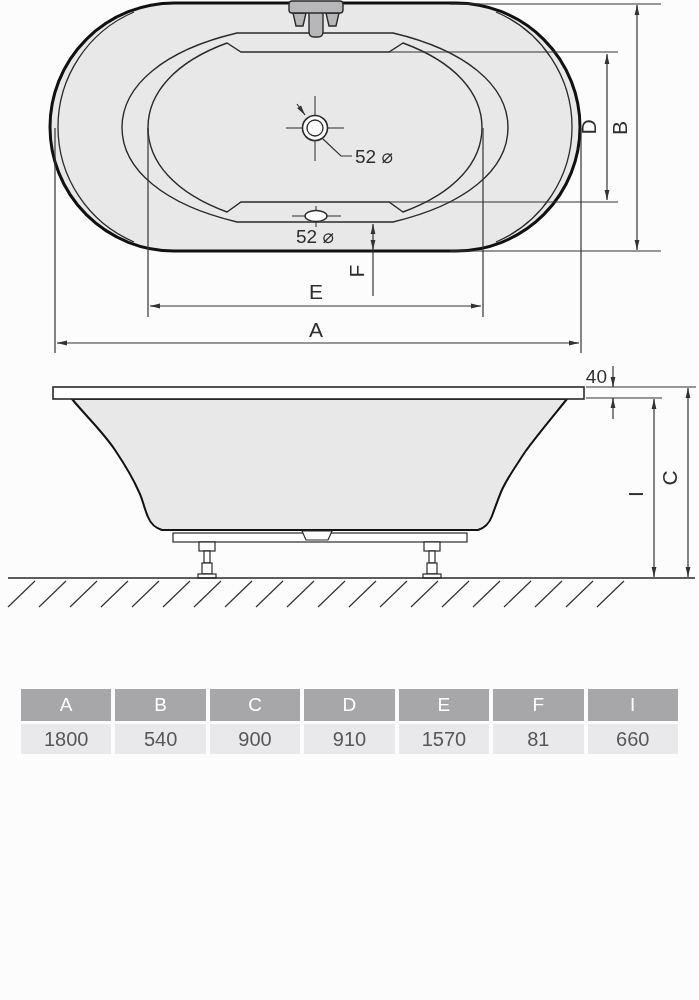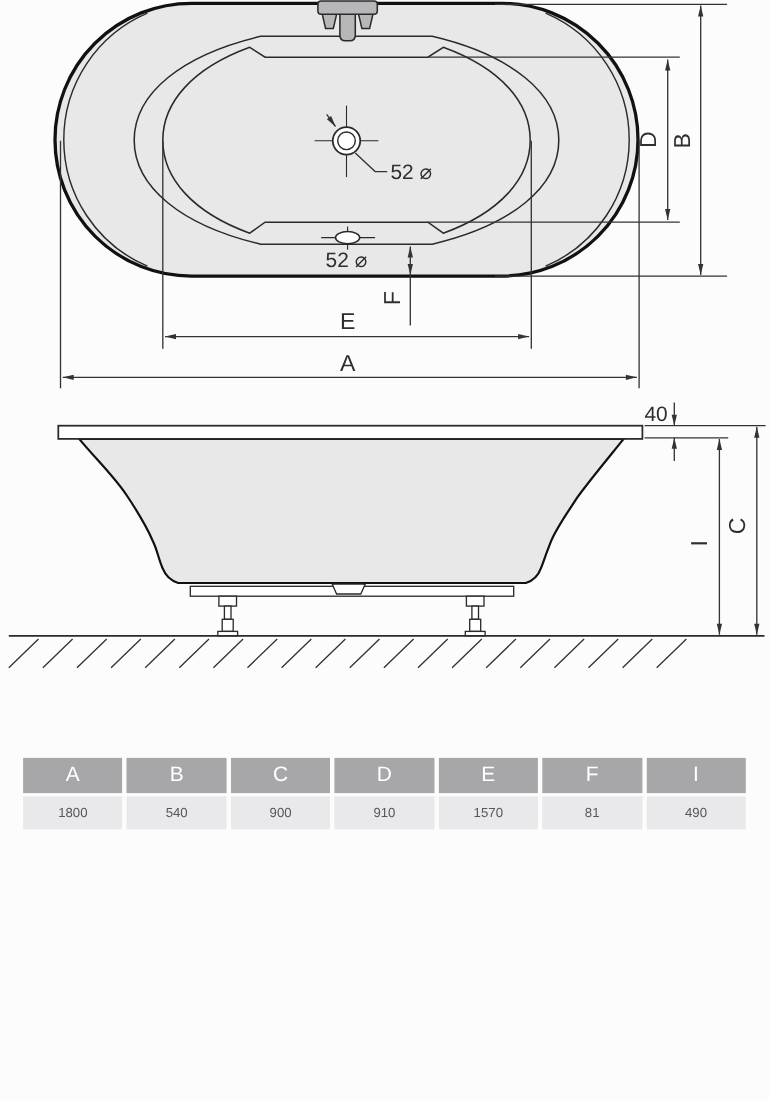--- a/index.html
+++ b/index.html
@@ -25,21 +25,21 @@
     flex:1;text-align:center;
   }
   .t-head .t-cell{
     background:var(--table_header_bg,#a7a7aa);
     color:var(--table_header_text,#ffffff);
     height:32px;line-height:32px;font-size:19px;
   }
   .t-vals .t-cell{
     background:var(--table_value_bg,#e9e9eb);
     color:var(--table_value_text,#57575a);
-    height:30px;line-height:30px;font-size:12px;
+    height:30px;line-height:30px;font-size:20px;
   }
 </style>
 </head>
 <body>
 
 <svg width="699" height="685" viewBox="0 0 699 685">
   <defs>
     <marker id="arr" viewBox="0 0 11 8" refX="11" refY="4" markerWidth="11" markerHeight="8" orient="auto-start-reverse" markerUnits="userSpaceOnUse">
       <path d="M11,4 L1,1.6 L1,6.4 Z" fill="#333"></path>
     </marker>
@@ -168,15 +168,15 @@
     <div class="t-cell">F</div>
     <div class="t-cell">I</div>
   </div>
   <div class="t-row t-vals">
     <div class="t-cell">1800</div>
     <div class="t-cell">540</div>
     <div class="t-cell">900</div>
     <div class="t-cell">910</div>
     <div class="t-cell">1570</div>
     <div class="t-cell">81</div>
-    <div class="t-cell">490</div>
+    <div class="t-cell">660</div>
   </div>
 </div>
 
 </body></html>

